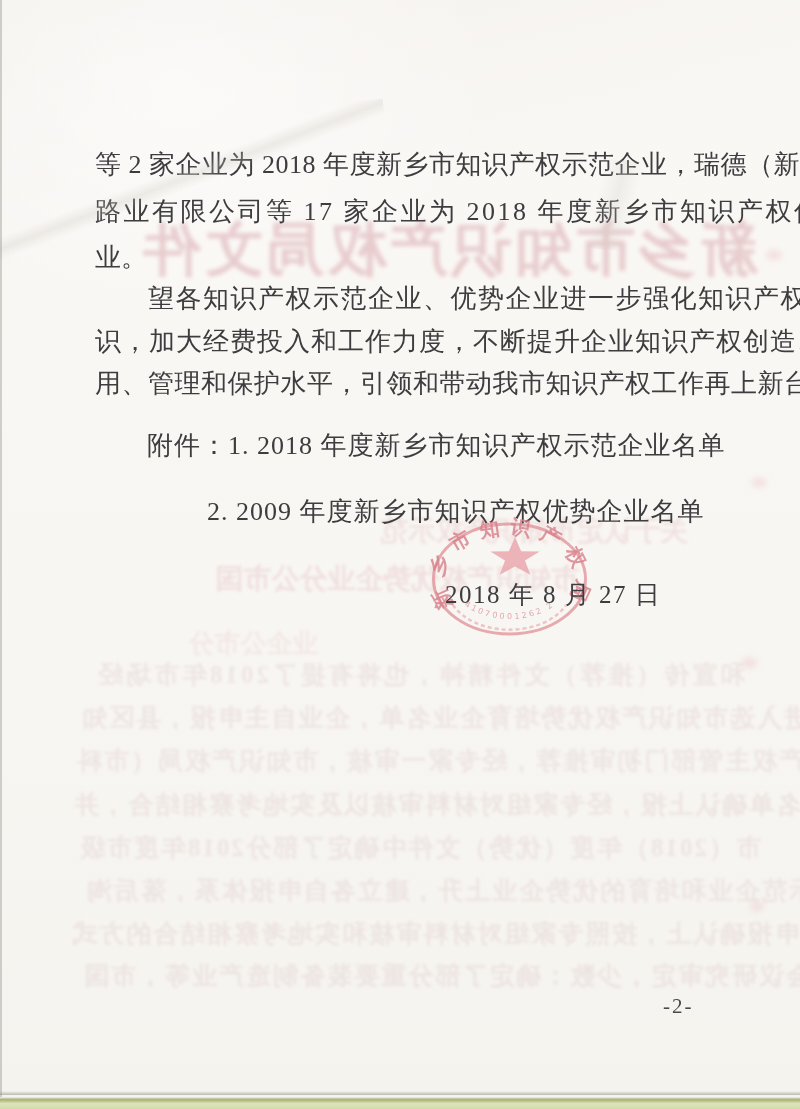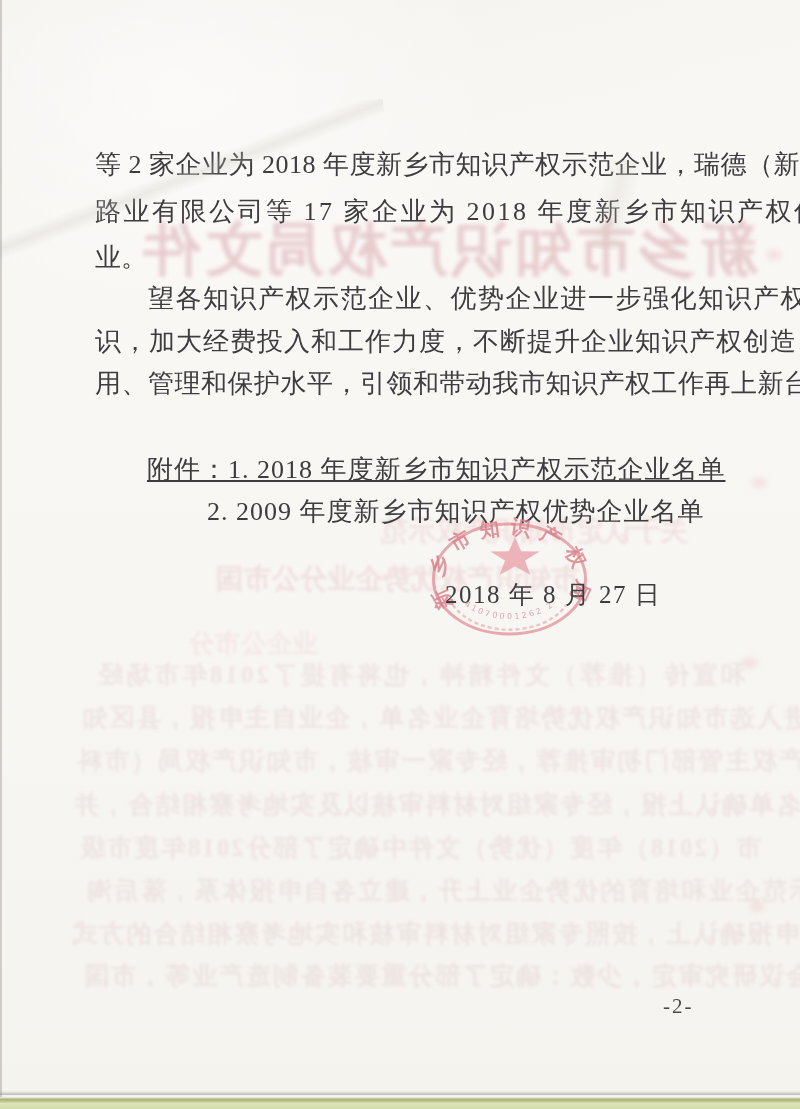--- a/index.html
+++ b/index.html
@@ -45,21 +45,21 @@
   <div class="bleed body" style="left:82px;top:959px;font-size:25px;letter-spacing:2px;opacity:.16;">局办公会议研究审定，少数：确定了部分重要装备制造产业等，市国</div>
 
   <div class="tl" style="left:95px;top:147px;letter-spacing:.5px;">等 2 家企业为 2018 年度新乡市知识产权示范企业，瑞德（新乡）</div>
   <div class="tl" style="left:95px;top:194px;letter-spacing:2.5px;">路业有限公司等 17 家企业为 2018 年度新乡市知识产权优势企</div>
   <div class="tl" style="left:95px;top:240px;">业。</div>
 
   <div class="tl" style="left:148px;top:281px;letter-spacing:1.5px;">望各知识产权示范企业、优势企业进一步强化知识产权意</div>
   <div class="tl" style="left:95px;top:324px;letter-spacing:1px;">识，加大经费投入和工作力度，不断提升企业知识产权创造、运</div>
   <div class="tl" style="left:95px;top:366px;letter-spacing:.5px;">用、管理和保护水平，引领和带动我市知识产权工作再上新台阶。</div>
 
-  <div class="tl" style="left:147px;top:452px;letter-spacing:1px;text-decoration:underline;">附件：1. 2018 年度新乡市知识产权示范企业名单</div>
+  <div class="tl" style="left:147px;top:428px;letter-spacing:1px;">附件：1. 2018 年度新乡市知识产权示范企业名单</div>
   <div class="tl" style="left:207px;top:494px;letter-spacing:1px;">2. 2009 年度新乡市知识产权优势企业名单</div>
 
   <svg class="seal-svg" width="185" height="140" viewBox="0 0 185 140">
     <ellipse cx="89.5" cy="69" rx="76" ry="55" fill="none" stroke="#df8a93" stroke-width="3" opacity=".72"></ellipse>
     <path d="M 33 95 A 62 42 0 0 0 146 95" fill="none" stroke="#e39aa2" stroke-width="2.4" stroke-dasharray="4 3" opacity=".55"></path>
     <polygon points="95,27.2 101.2,41.2 119.7,41.6 105,50.6 110.3,64.8 95,56.4 79.7,64.8 85,50.6 70.3,41.6 88.8,41.2" fill="#e8a2a9" opacity=".78"></polygon>
     <defs>
       <path id="sealNameArc" d="M 38.9 97.9 A 66 45 0 1 1 140.1 97.9" fill="none"></path>
       <path id="sealCodeArc" d="M 43.5 94.7 A 60 40 0 0 0 135.5 94.7" fill="none"></path>
     </defs>

